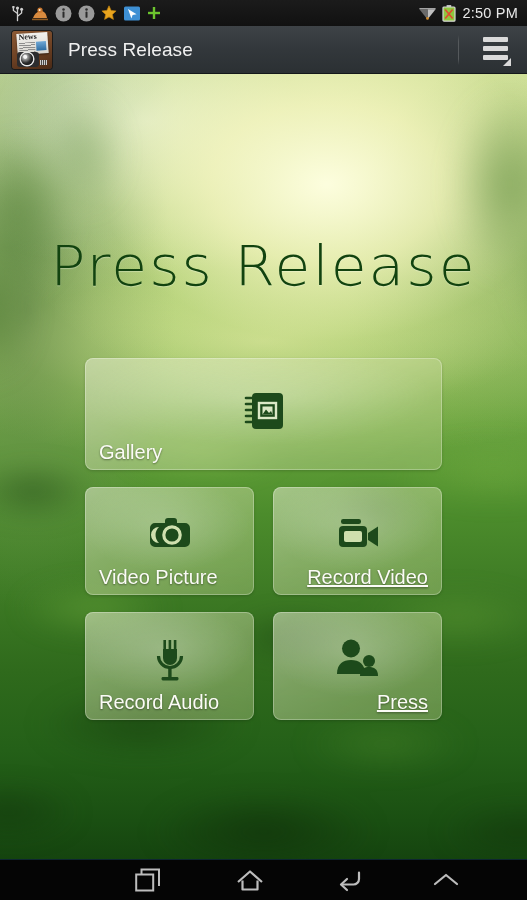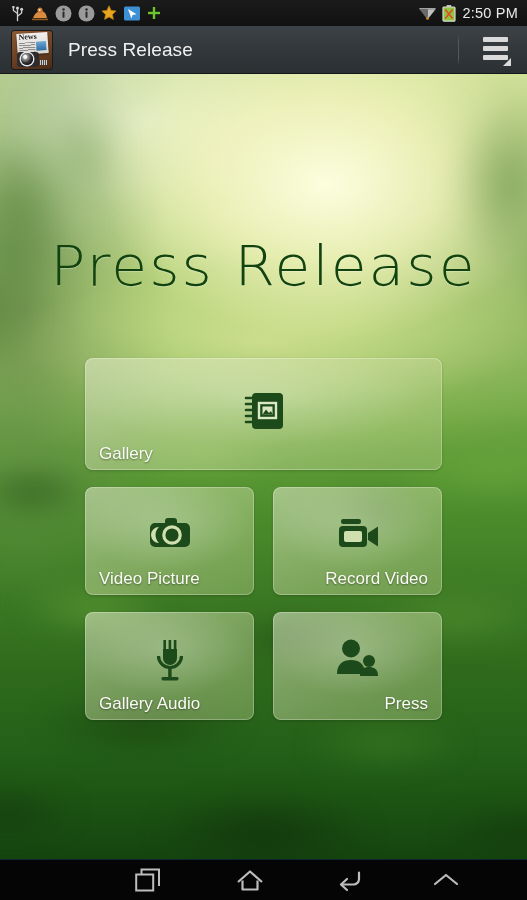--- a/index.html
+++ b/index.html
@@ -263,27 +263,27 @@
     left: 0; right: 0;
     display:flex;
     justify-content: center;
     align-items: center;
     z-index: 2;
   }
   .tile .tile-label {
     position: absolute;
     bottom: 6px;
     color: #fbfbf6;
-    font-size: 17px;
+    font-size: 20px;
     text-shadow: 0 1px 2px rgba(0,0,0,.42);
     z-index: 2;
     white-space: nowrap;
   }
   .tile.align-left .tile-label { left: 14px; text-align: left; }
-  .tile.align-right .tile-label { right: 14px; text-align: right; }
+  .tile.align-right .tile-label { right: 14px; text-align: right; text-decoration: underline; }
 
   
   #tile-gallery {
     height: 112px;
     margin-bottom: 17px;
   }
   #tile-gallery .tile-icon { top: 30px; }
 
   .tile-row {
     display: flex;
@@ -473,21 +473,21 @@
               <rect x="12.4" y="2" width="2.6" height="10"></rect>
               <rect x="17.6" y="2" width="2.6" height="10"></rect>
               <rect x="22.8" y="2" width="2.6" height="10"></rect>
               <path d="M12 11 h14 v9 a7 7 0 0 1 -14 0 z"></path>
               <path d="M7.5 18 a11.5 11.5 0 0 0 23 0" fill="none" stroke="#1d4a1b" stroke-width="3.2"></path>
               <rect x="17.2" y="29" width="3.4" height="10"></rect>
               <rect x="10.5" y="39" width="17" height="3.4" rx="1.4"></rect>
             </g>
           </svg>
         </div>
-        <span class="tile-label">Gallery Audio</span>
+        <span class="tile-label">Record Audio</span>
       </div>
 
       <div class="tile align-right">
         <div class="tile-icon">
           <svg class="ico" width="46" height="44" viewBox="0 0 46 44">
             <circle cx="16" cy="10.5" r="9" fill="#1d4a1b"></circle>
             <path d="M2 36 C2 26 8 22 16 22 C24 22 30 26 30 36 Z" fill="#1d4a1b"></path>
             <circle cx="34" cy="23" r="6" fill="#1d4a1b"></circle>
             <path d="M25 38 C25 31 29 29 34 29 C39 29 43 31 43 38 Z" fill="#1d4a1b"></path>
           </svg>

